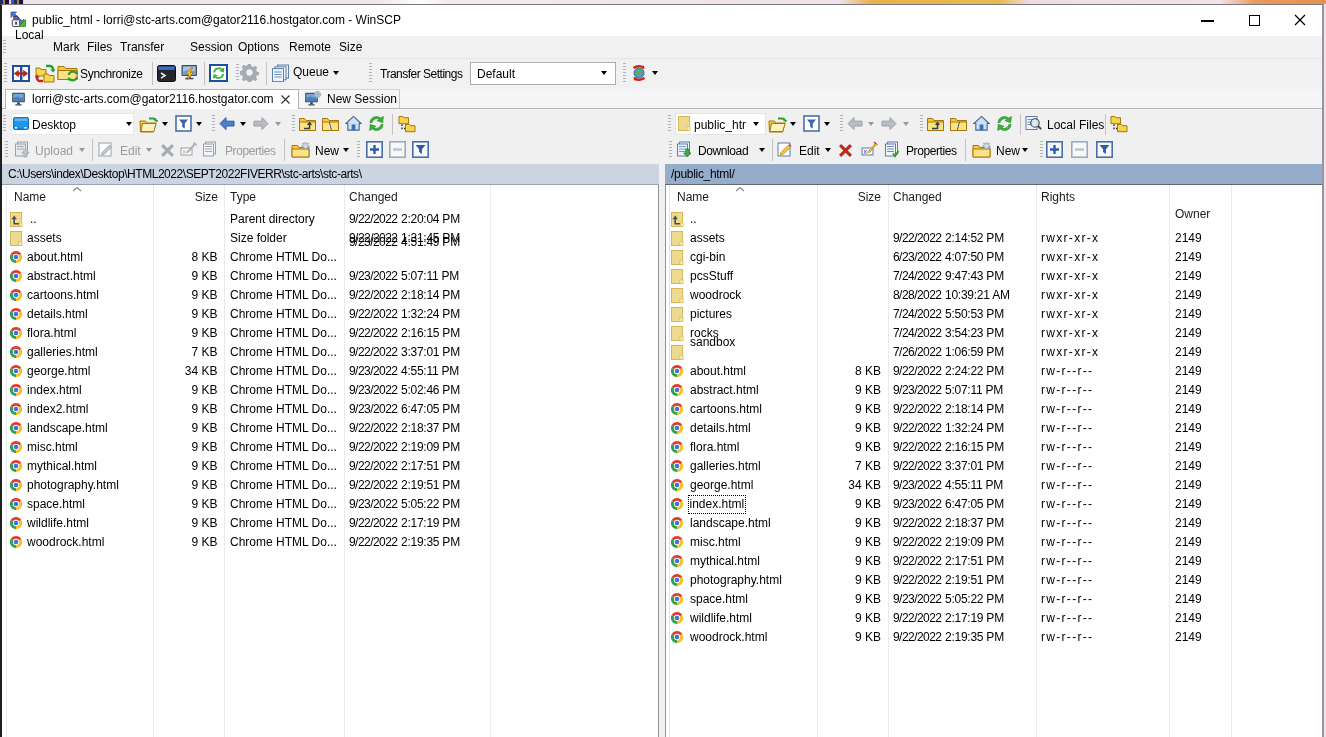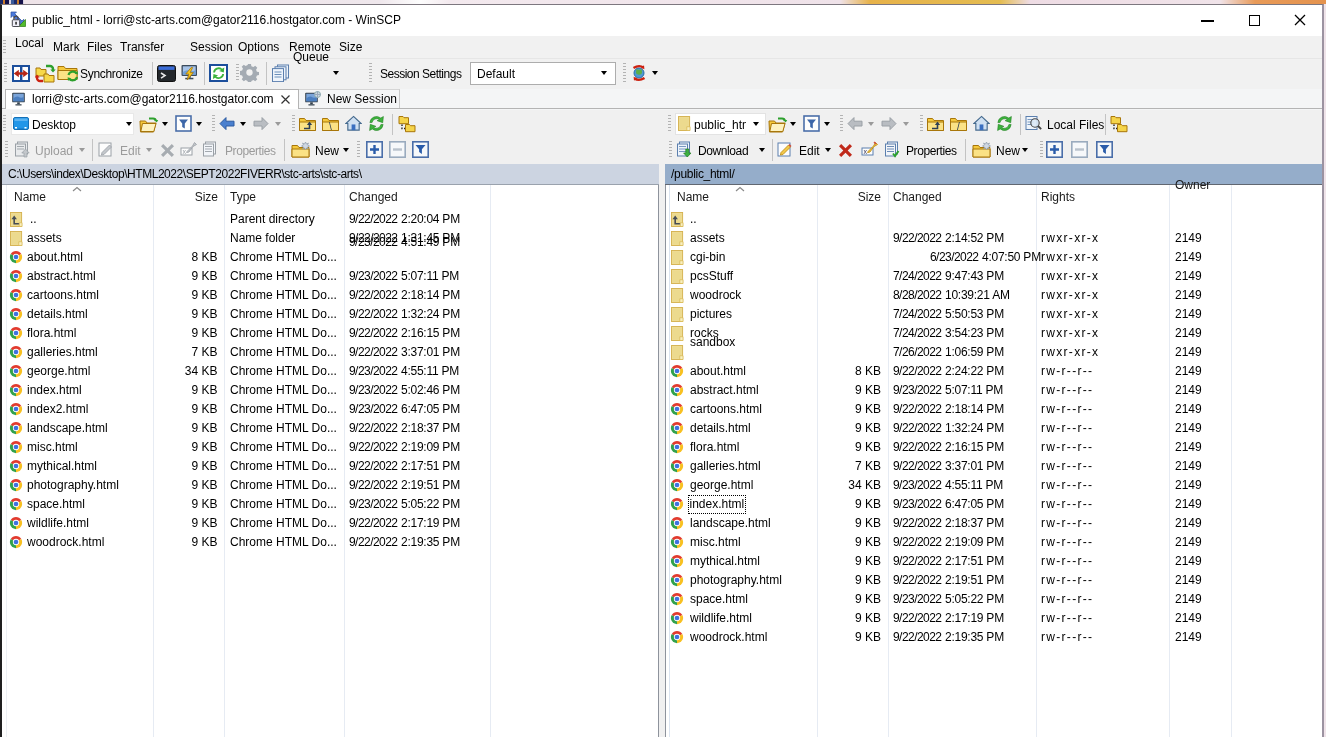--- a/index.html
+++ b/index.html
@@ -83,21 +83,21 @@
     <use href="#lock"></use>
   </svg>
 <div class="txt" style="left:32px;top:13px;font-size:12px">public_html - lorri@stc-arts.com@gator2116.hostgator.com - WinSCP</div>
 <div class="a" style="left:1201px;top:20px;width:13px;height:1.6px;background:#000"></div>
 <div class="a" style="left:1249px;top:15px;width:10.5px;height:10.5px;border:1.2px solid #000"></div>
 <svg class="ic" style="left:1294px;top:14px;" width="12" height="12">
     <path d="M1 1 L11 11 M11 1 L1 11" stroke="#000" stroke-width="1.3"></path>
   </svg>
 <div class="a" style="left:2px;top:36px;width:1320px;height:22px;background:#f1f1f1"></div>
 <div class="grip" style="left:3px;top:40px;height:14px"></div>
-<div class="txt" style="left:15px;top:36px;">Local</div>
+<div class="txt" style="left:15px;top:28px;">Local</div>
 <div class="txt" style="left:53px;top:40px;">Mark</div>
 <div class="txt" style="left:87px;top:40px;">Files</div>
 <div class="txt" style="left:120px;top:40px;">Transfer</div>
 <div class="txt" style="left:190px;top:40px;">Session</div>
 <div class="txt" style="left:238px;top:40px;">Options</div>
 <div class="txt" style="left:289px;top:40px;">Remote</div>
 <div class="txt" style="left:339px;top:40px;">Size</div>
 <div class="a" style="left:2px;top:58px;width:1320px;height:31px;background:#f1f1f1;border-top:1px solid #e6e6e6"></div>
 <div class="grip" style="left:4px;top:63px;height:20px"></div>
 <svg class="ic" style="left:12px;top:65px;" width="18" height="17">
@@ -149,24 +149,24 @@
 <svg class="ic" style="left:240px;top:63px;" width="19" height="19">
     <use href="#gear"></use>
   </svg>
 <div class="sep" style="left:266px;top:62px;height:23px"></div>
 <svg class="ic" style="left:271px;top:64px;" width="19" height="18">
     <rect x="6.5" y="1" width="11" height="13" fill="#eef4fb" stroke="#5b7fae"></rect>
 <rect x="4" y="2.8" width="11" height="13" fill="#eef4fb" stroke="#5b7fae"></rect>
 <rect x="1.5" y="4.6" width="11" height="13" fill="#eef4fb" stroke="#5b7fae"></rect>
 <path d="M3.5 8 h7 M3.5 10.5 h7 M3.5 13 h7" stroke="#6a8fba" stroke-width="1"></path>
   </svg>
-<div class="txt" style="left:293px;top:50px;">Queue</div>
+<div class="txt" style="left:293px;top:65px;">Queue</div>
 <div class="dd" style="left:333px;top:71px"></div>
 <div class="grip" style="left:369px;top:63px;height:20px"></div>
-<div class="txt" style="left:380px;top:67px;letter-spacing:-0.5px">Session Settings</div>
+<div class="txt" style="left:380px;top:67px;letter-spacing:-0.5px">Transfer Settings</div>
 <div class="a" style="left:470px;top:62px;width:146px;height:23px;background:#fff;border:1px solid #adadad"></div>
 <div class="txt" style="left:477px;top:67px;">Default</div>
 <div class="dd" style="left:601px;top:71px"></div>
 <div class="grip" style="left:623px;top:63px;height:20px"></div>
 <svg class="ic" style="left:630px;top:64px;" width="18" height="18">
     <circle cx="9" cy="9" r="5" fill="#4f9ad6" stroke="#2a6ea6"></circle>
 <path d="M6.5 5 q2.5 1.5 5 0 q1 2.5 0 5 q-2.5 1.5 -5 0 q-1 -2.5 0 -5" fill="#5fae4a"></path>
 <path d="M3.5 4 q5.5 -3.5 10 -0.5" fill="none" stroke="#cc2211" stroke-width="2.4"></path>
     <path d="M14.4 5.2 l-3.4-1.4 3-2.6 z" fill="#cc2211"></path>
 <path d="M14.5 14 q-5.5 3.5 -10 0.5" fill="none" stroke="#cc2211" stroke-width="2.4"></path>
@@ -427,21 +427,21 @@
 <div class="hdr" style="left:153px;top:184px;width:65px;text-align:right">Size</div>
 <div class="hdr" style="left:230px;top:184px">Type</div>
 <div class="hdr" style="left:349px;top:184px">Changed</div>
 <svg class="ic" style="left:71px;top:186px;" width="12" height="6">
     <path d="M2 5 L6 1.5 L10 5" fill="none" stroke="#8a8a8a" stroke-width="1.2"></path>
   </svg>
 <div class="hdr" style="left:677px;top:184px">Name</div>
 <div class="hdr" style="left:818px;top:184px;width:63px;text-align:right">Size</div>
 <div class="hdr" style="left:893px;top:184px">Changed</div>
 <div class="hdr" style="left:1041px;top:184px">Rights</div>
-<div class="hdr" style="left:1175px;top:172px">Owner</div>
+<div class="hdr" style="left:1175px;top:201px">Owner</div>
 <svg class="ic" style="left:734px;top:186px;" width="12" height="6">
     <path d="M2 5 L6 1.5 L10 5" fill="none" stroke="#8a8a8a" stroke-width="1.2"></path>
   </svg>
 <div class="gl" style="left:152.5px;top:185px;height:552px"></div>
 <div class="gl" style="left:223.5px;top:185px;height:552px"></div>
 <div class="gl" style="left:343.5px;top:185px;height:552px"></div>
 <div class="gl" style="left:489.5px;top:185px;height:552px"></div>
 <div class="gl" style="left:816.5px;top:185px;height:552px"></div>
 <div class="gl" style="left:887.5px;top:185px;height:552px"></div>
 <div class="gl" style="left:1035.5px;top:185px;height:552px"></div>
@@ -452,21 +452,21 @@
 <svg class="ic" style="left:10px;top:212px;" width="13" height="15">
     <use href="#foldup"></use>
   </svg>
 <div class="rn" style="left:30px;top:210px">..</div>
 <div class="rn" style="left:230px;top:210px">Parent directory</div>
 <div class="rn" style="left:349px;top:210px"><span class="dt">9/22/2022</span><span class="tm">2:20:04 PM</span></div>
 <svg class="ic" style="left:10px;top:231px;" width="13" height="15">
     <use href="#fold"></use>
   </svg>
 <div class="rn" style="left:27px;top:229px">assets</div>
-<div class="rn" style="left:230px;top:229px">Name folder</div>
+<div class="rn" style="left:230px;top:229px">Size folder</div>
 <div class="rn" style="left:349px;top:229px"><span class="dt">9/22/2022</span><span class="tm">1:31:45 PM</span></div>
 <svg class="ic" style="left:9px;top:250px;" width="14" height="14">
     <use href="#chrome"></use>
   </svg>
 <div class="rn" style="left:27px;top:248px">about.html</div>
 <div class="rs" style="left:153px;top:248px;width:64.5px">8 KB</div>
 <div class="rn" style="left:230px;top:248px">Chrome HTML Do...</div>
 <div class="rn" style="left:349px;top:233px"><span class="dt">9/23/2022</span><span class="tm">4:51:49 PM</span></div>
 <svg class="ic" style="left:9px;top:269px;" width="14" height="14">
     <use href="#chrome"></use>
@@ -581,21 +581,21 @@
     <use href="#fold"></use>
   </svg>
 <div class="rn" style="left:690px;top:229px">assets</div>
 <div class="rn" style="left:893px;top:229px"><span class="dt">9/22/2022</span><span class="tm">2:14:52 PM</span></div>
 <div class="rn rg" style="left:1041px;top:229px">rwxr-xr-x</div>
 <div class="rn" style="left:1175px;top:229px">2149</div>
 <svg class="ic" style="left:671px;top:250px;" width="13" height="15">
     <use href="#fold"></use>
   </svg>
 <div class="rn" style="left:690px;top:248px">cgi-bin</div>
-<div class="rn" style="left:930px;top:248px"><span class="dt">6/23/2022</span><span class="tm">4:07:50 PM</span></div>
+<div class="rn" style="left:893px;top:248px"><span class="dt">6/23/2022</span><span class="tm">4:07:50 PM</span></div>
 <div class="rn rg" style="left:1041px;top:248px">rwxr-xr-x</div>
 <div class="rn" style="left:1175px;top:248px">2149</div>
 <svg class="ic" style="left:671px;top:269px;" width="13" height="15">
     <use href="#fold"></use>
   </svg>
 <div class="rn" style="left:690px;top:267px">pcsStuff</div>
 <div class="rn" style="left:893px;top:267px"><span class="dt">7/24/2022</span><span class="tm">9:47:43 PM</span></div>
 <div class="rn rg" style="left:1041px;top:267px">rwxr-xr-x</div>
 <div class="rn" style="left:1175px;top:267px">2149</div>
 <svg class="ic" style="left:671px;top:288px;" width="13" height="15">

